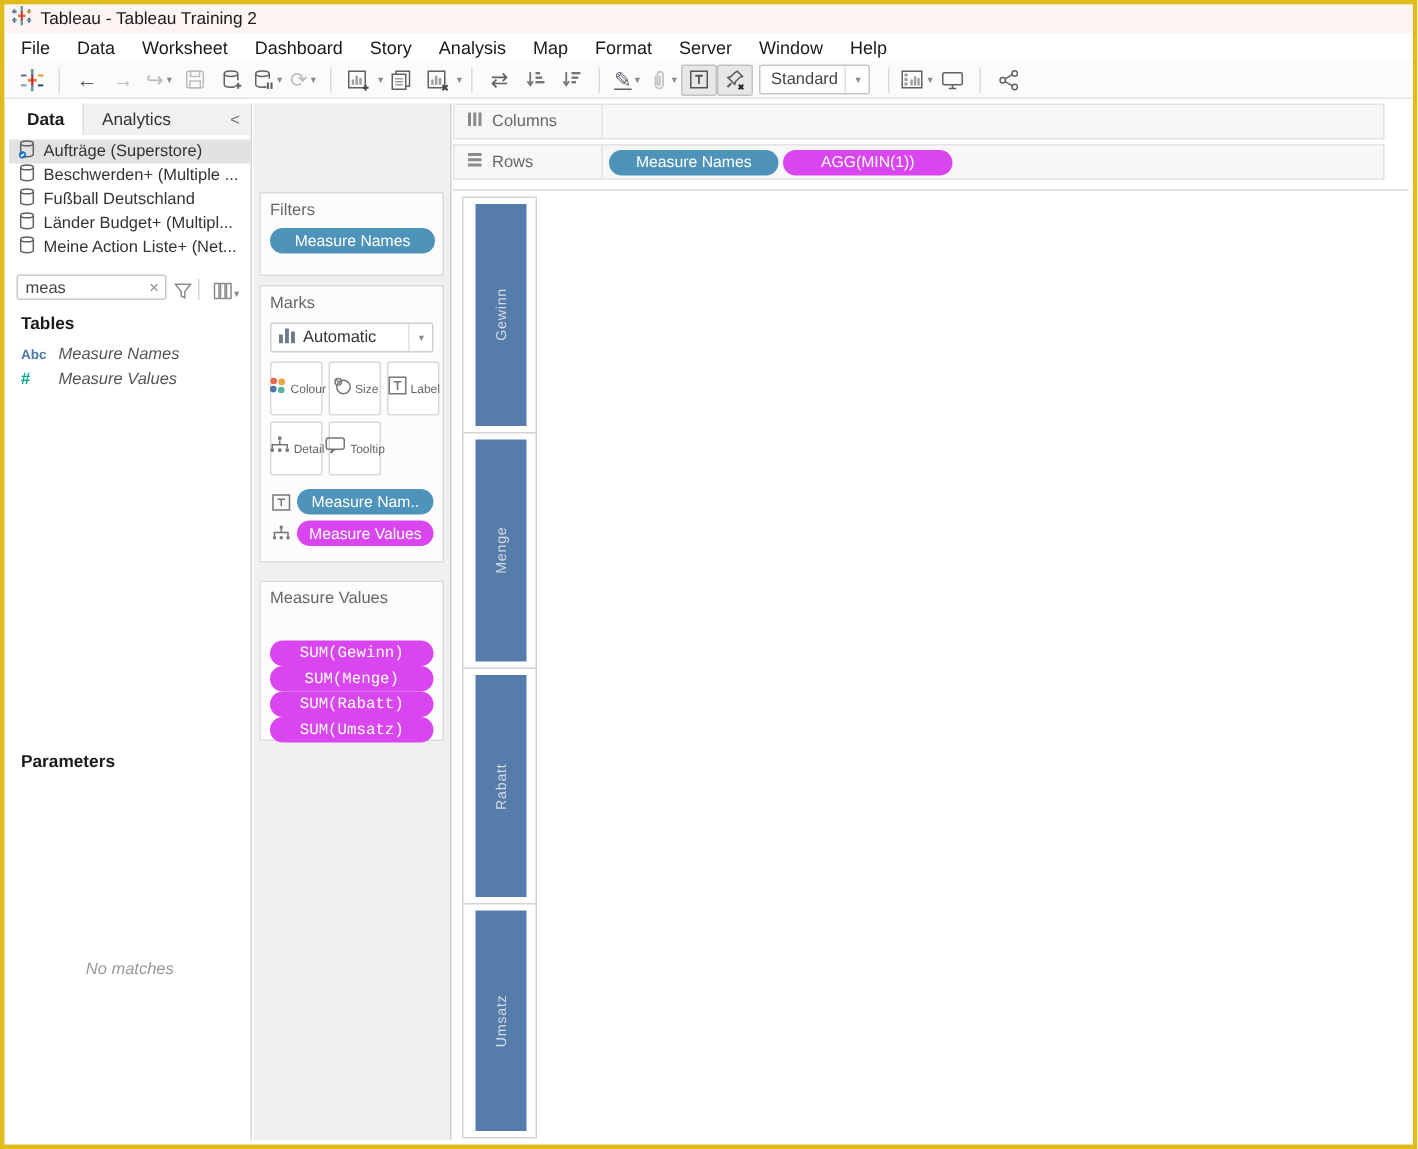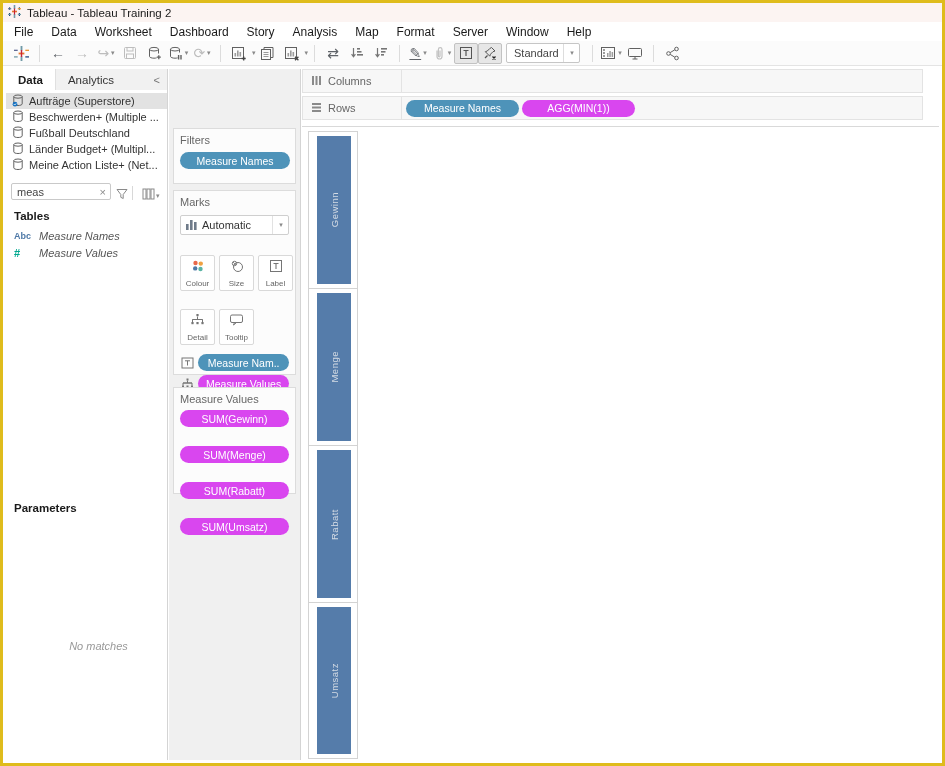--- a/index.html
+++ b/index.html
@@ -38,37 +38,37 @@
   .search-box { width:100px; height:17px; border:1px solid #c9c9c9; border-radius:2px; background:#fff; display:flex; align-items:center; }
   .search-box input { border:0; outline:none; width:80px; font-size:11px; color:#444; padding-left:5px; font-family:"Liberation Sans",sans-serif; background:transparent; }
   .search-clear { color:#8a8a8a; font-size:11px; padding-right:4px; margin-left:auto; }
   .sicon { margin-left:5px; display:flex; align-items:center; }
   .ssep { width:1px; height:14px; background:#d8d8d8; margin:0 4px; }
   .sect-head { font-size:11.5px; font-weight:bold; color:#1a1a1a; padding-left:8px; }
   .field-row { height:17px; display:flex; align-items:center; gap:7px; padding-left:8px; }
   .ft-abc { color:#4e79a7; font-size:9px; font-weight:bold; width:18px; }
   .ft-hash { color:#00a88f; font-size:11px; font-weight:bold; width:18px; text-align:left; }
   .field-name { font-size:11px; font-style:italic; color:#555; }
-  .no-matches { position:absolute; left:12px; width:100%; text-align:center; font-size:11px; font-style:italic; color:#999; }
+  .no-matches { position:absolute; left:0; width:100%; text-align:center; font-size:11px; font-style:italic; color:#999; }
 
   
   .cardscol { position:absolute; left:163px; top:0; bottom:0; width:132px; background:#f0f0f0; border-right:1px solid #d4d4d4; }
   .card { position:absolute; left:4px; width:123px; background:#fcfcfc; border:1px solid #dcdcdc; padding:5px 6px; }
   .card-title { font-size:11px; color:#666; }
   .pill { height:17px; border-radius:9px; display:flex; align-items:center; justify-content:center; font-size:10.5px; color:#fff; white-space:nowrap; overflow:hidden; }
   .pill.blue { background:#4e93b9; }
   .pill.green { background:#d946ef; }
   .marks-dd { margin-top:7px; height:20px; border:1px solid #cfcfcf; background:#fff; border-radius:2px; display:flex; align-items:center; font-size:11px; color:#333; padding-left:5px; }
   .marks-dd .dd { margin-left:auto; width:16px; height:100%; border-left:1px solid #e2e2e2; display:flex; align-items:center; justify-content:center; }
   .marks-grid { margin-top:6px; display:flex; flex-wrap:wrap; gap:4px; width:116px; }
-  .mbtn { width:35px; height:36px; border:1px solid #d9d9d9; background:#fff; border-radius:2px; display:flex; flex-direction:column; align-items:center; justify-content:center; gap:2px;margin-top:14px; }
+  .mbtn { width:35px; height:36px; border:1px solid #d9d9d9; background:#fff; border-radius:2px; display:flex; flex-direction:row; align-items:center; justify-content:center; gap:2px; }
   .mbtn .mlab { font-size:8px; color:#666; }
   .mark-pill-row { display:flex; align-items:center; gap:4px; margin-top:4px; }
   .mp-icon { width:15px; height:13px; display:flex; align-items:center; justify-content:center; }
-  .mv-pills { margin-top:5px; display:flex; flex-direction:column; gap:19px; }
+  .mv-pills { margin-top:22px; display:flex; flex-direction:column; gap:0;font-family:Liberation Mono, monospace; }
 
   
   .view { position:absolute; left:296px; top:0; right:0; bottom:0; background:#fff; }
   .shelf { position:absolute; left:0; right:16px; background:#f7f7f7; border:1px solid #e3e3e3; display:flex; align-items:center; }
   .shelf-label { width:99px; height:100%; display:flex; align-items:center; gap:6px; padding-left:8px; border-right:1px solid #e3e3e3; font-size:11px; color:#666; }
   .shelf-pills { display:flex; align-items:center; gap:3px; padding-left:4px; }
   .shelf .pill { width:113px; }
   .canvas { position:absolute; left:0; right:0; top:57px; bottom:0; background:#fff; border-top:1px solid #d9d9d9; }
   .pane { position:absolute; left:6px; top:4px; width:50px; height:628px; border-left:1px solid #d3d3d3; border-right:1px solid #d3d3d3; }
   .pane-row { position:absolute; left:0; width:100%; height:157px; border-top:1px solid #d3d3d3; }

